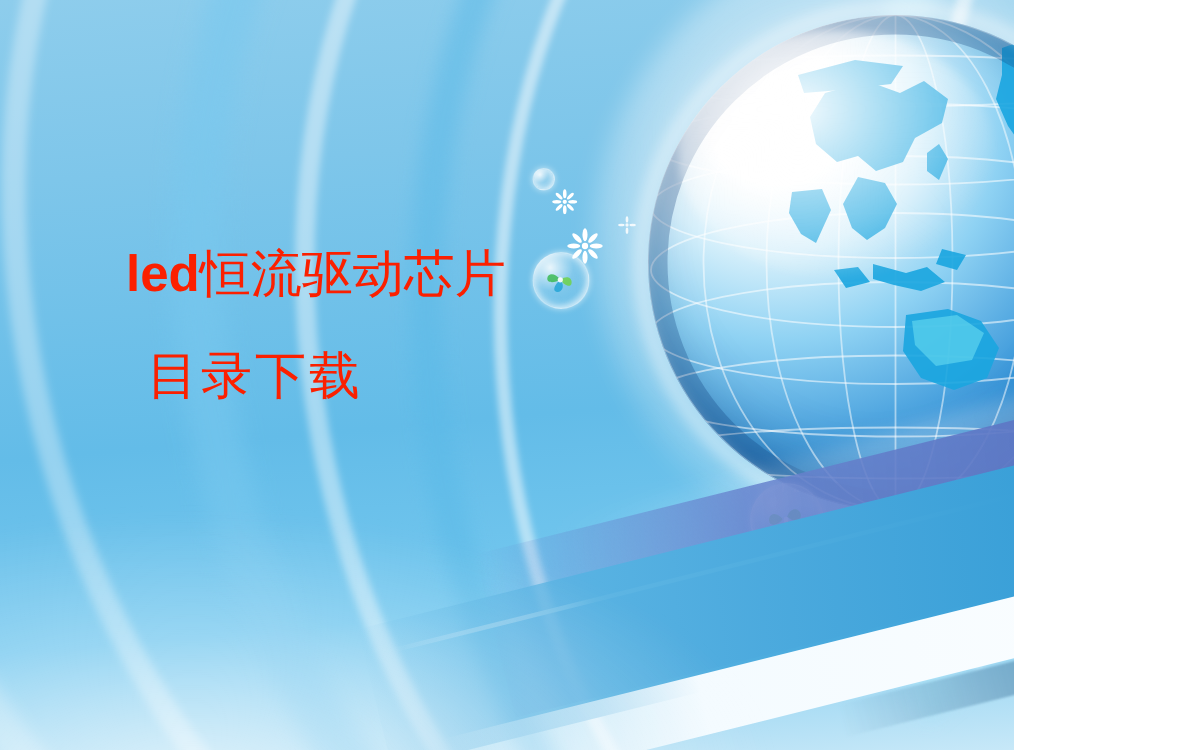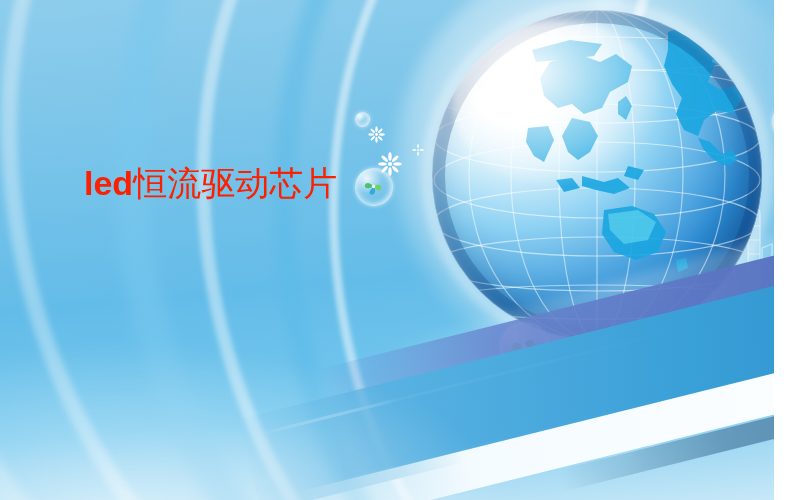--- a/index.html
+++ b/index.html
@@ -2,21 +2,21 @@
 <html><head>
 <meta charset="utf-8">
 <style>
   html, body {
     margin: 0;
     padding: 0;
     background: #ffffff;
   }
   #canvas {
     position: relative;
-    width: 774px;
+    width: 676px;
     height: 500px;
     overflow: hidden;
     font-family: "Liberation Sans", sans-serif;
     background: linear-gradient(175deg, #8ecdec 0%, #7ec6ea 22%, #63bce8 55%, #74c8ef 78%, #a9dcf4 92%, #c7e8f8 100%);
     text-decoration: underline;
   }
 
   
   .art { position: absolute; inset: 0; }
   .art > * { position: absolute; }
@@ -450,16 +450,17 @@
     <div class="ribbon rb-line1"></div>
     <div class="ribbon rb-blue"></div>
     <div class="ribbon rb-steel"></div>
     <div class="ribbon rb-white"></div>
 
     <div class="bl-wash"></div>
   </div>
 
   <div class="headline">
     <div class="headline-line l1"><span>led</span><span class="zh">恒流驱动芯片</span></div>
+    <div class="headline-line l2">目录下载</div>
   </div>
 
 
 </div>
 
 </body></html>

